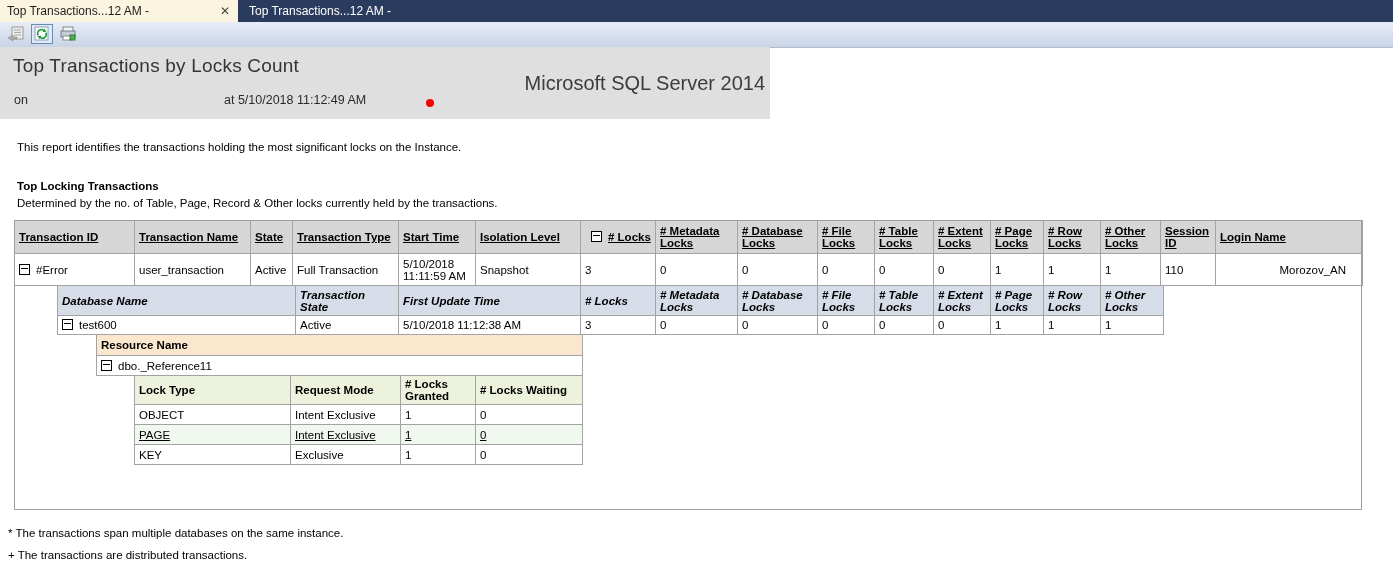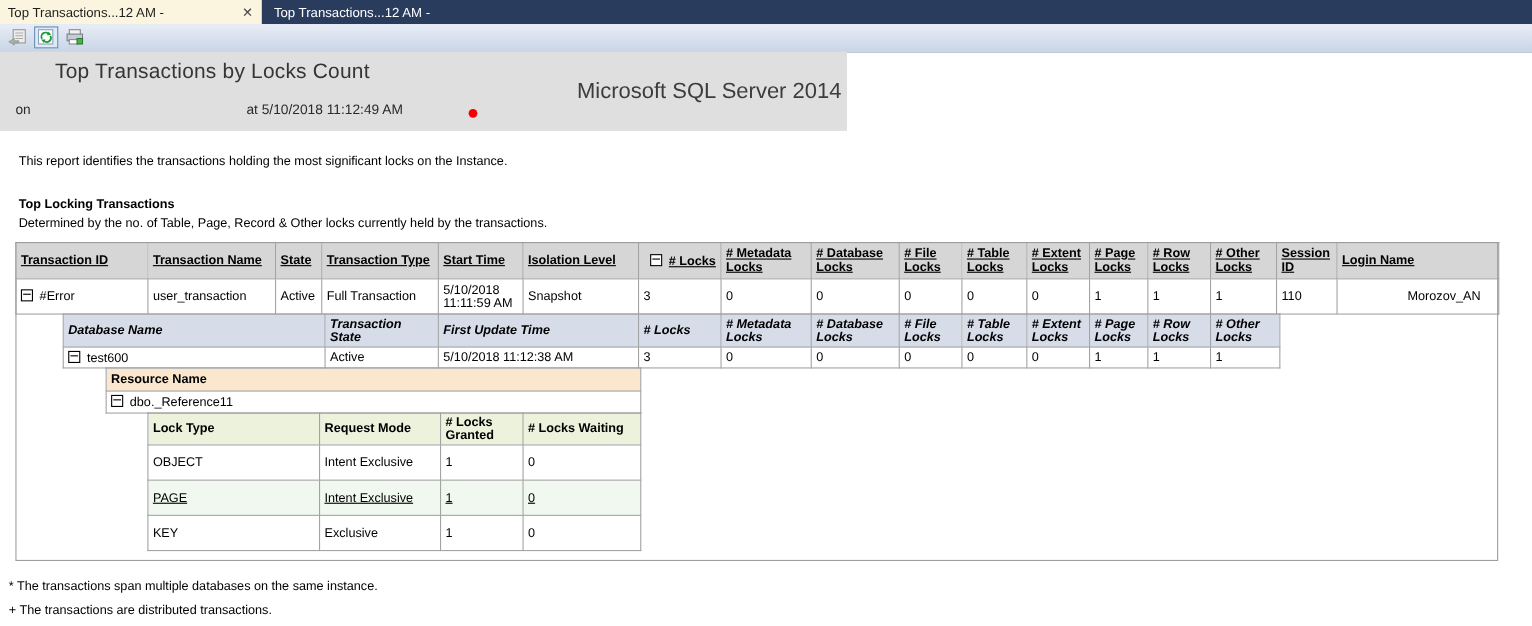--- a/index.html
+++ b/index.html
@@ -14,21 +14,21 @@
   .tab-inactive{position:absolute;left:249px;top:0;height:22px;font-size:12px;line-height:22px;color:#ffffff;cursor:default;}
 
   
   .toolbar{position:absolute;left:0;top:22px;width:100%;height:25px;
            background:linear-gradient(#E8EEF7,#C9D4E6);border-bottom:1px solid #AFBCD2;}
   .tb-btn{position:absolute;top:2px;width:22px;height:20px;display:flex;align-items:center;justify-content:center;}
   .tb-btn.framed{border:1px solid #6A8CB0;background:#DEEAF8;box-sizing:border-box;}
 
   
   .report-header{position:absolute;left:0;top:47px;width:770px;height:72px;background:#DFDFDF;}
-  .report-title{position:absolute;left:13px;top:8px;font-size:19px;color:#353535;letter-spacing:0.2px;margin-left:37px;}
+  .report-title{position:absolute;left:13px;top:8px;font-size:19px;color:#353535;letter-spacing:0.2px;}
   .hdr-on{position:absolute;left:14px;top:46px;font-size:12.5px;color:#2b2b2b;}
   .hdr-at{position:absolute;left:224px;top:46px;font-size:12.5px;color:#2b2b2b;}
   .red-dot{position:absolute;left:426px;top:52px;width:8px;height:8px;border-radius:50%;background:#F40000;}
   .product{position:absolute;right:5px;top:25px;font-size:20px;color:#3C3C3C;}
 
   .description{position:absolute;left:17px;top:141px;font-size:11.5px;}
   .section-title{position:absolute;left:17px;top:180px;font-size:11.5px;font-weight:bold;}
   .section-sub{position:absolute;left:17px;top:197px;font-size:11.5px;}
 
   
@@ -47,21 +47,21 @@
   .db-tbl th{background:#D7DCE9;}
   .db-tbl tr.hdr{height:30px;font-style:italic;}
   .db-tbl tr.data{height:19px;}
   .res-tbl{left:82px;top:114px;width:486px;}
   .res-tbl th{background:#FAE7CD;}
   .res-tbl tr.hdr{height:21px;}
   .res-tbl tr.data{height:20px;}
   .lock-tbl{left:120px;top:155px;width:448px;}
   .lock-tbl th{background:#ECF2DC;}
   .lock-tbl tr.hdr{height:29px;}
-  .lock-tbl tr.data{height:32px;}
+  .lock-tbl tr.data{height:20px;}
   .lock-tbl tr.alt td{background:#F1F8F0;text-decoration:underline;}
   .sql-tbl{left:43px;top:251px;width:1305px;}
   .sql-tbl th{background:#D4D4D4;height:20px;}
   .sql-tbl td{height:19px;}
   .login-cell{text-align:right !important;padding-right:16px !important;}
 
   .minus-box{display:inline-block;width:9px;height:9px;border:1px solid #000;background:#fff;
              position:relative;vertical-align:-1px;margin-right:6px;}
   .minus-box::before{content:"";position:absolute;left:1px;right:1px;top:3px;height:1px;background:#000;}
 

